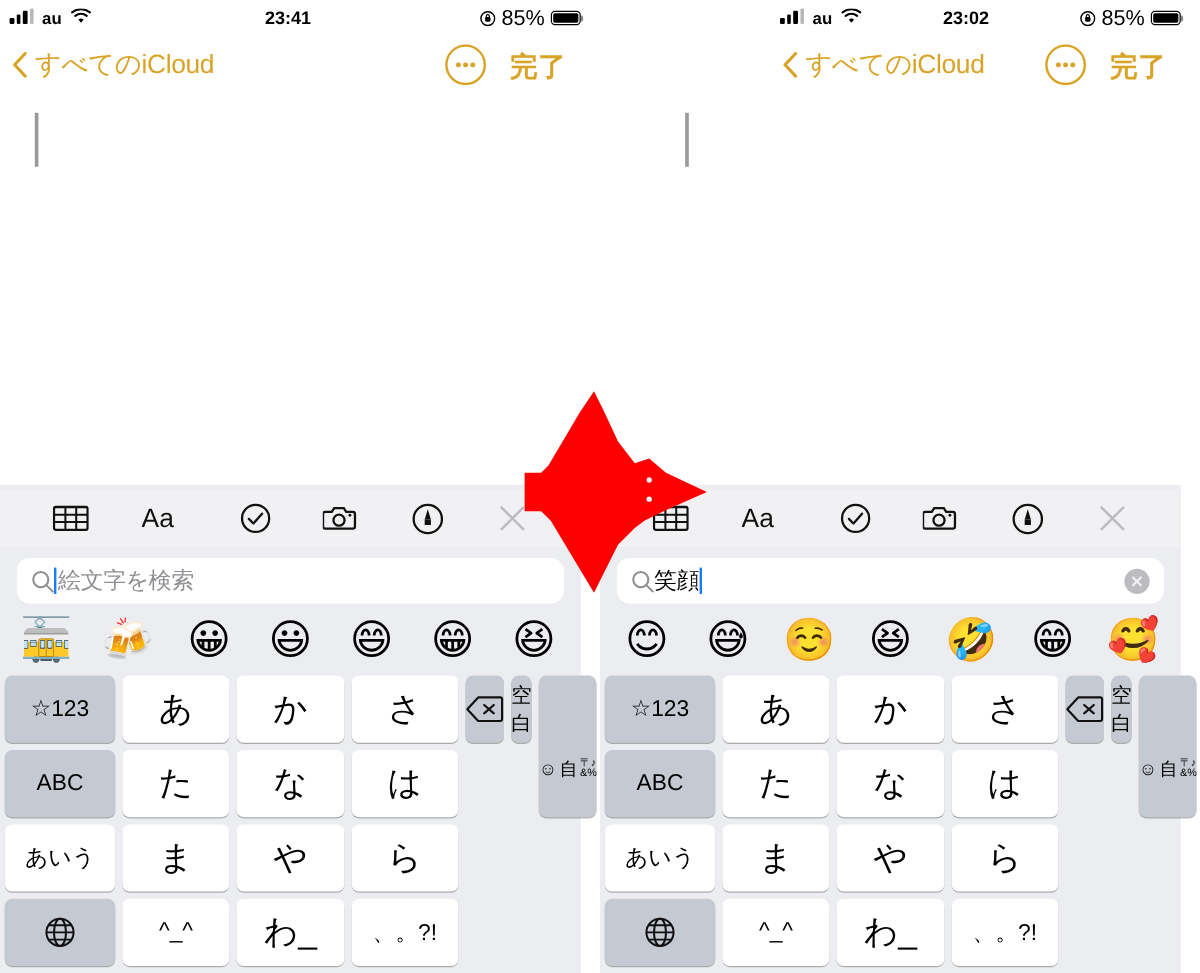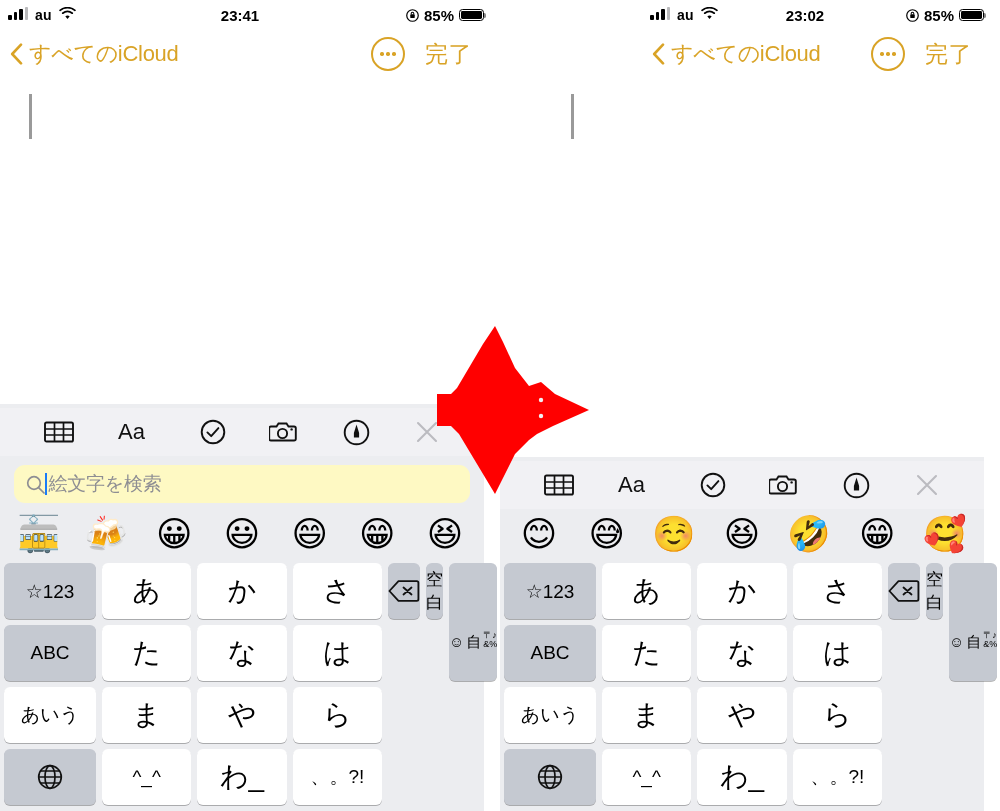--- a/index.html
+++ b/index.html
@@ -76,21 +76,21 @@
   .panel.right .sb-center { left: 110px; }
   .sb-right {
     margin-left: auto;
     display: flex;
     align-items: center;
     gap: 5px;
     position: relative;
     z-index: 2;
   }
   .rotlock { width: 13px; height: 13px; display:block; }
-  .batt-pct { font-size: 15px; font-weight: bold; }
+  .batt-pct { font-size: 18px; font-weight: normal; }
   .battery {
     width: 25px; height: 12.5px;
     border: 1.6px solid #000;
     border-radius: 3.5px;
     position: relative;
     box-sizing: border-box;
     padding: 1.4px;
   }
   .battery::after {
     content: "";
@@ -127,22 +127,23 @@
     width: 13px; height: 22px; display:block;
   }
   .nav-back-label {
     font-size: 22px;
     color: #D9A326;
     letter-spacing: -.3px;
   }
   .nav-right {
     margin-left: auto;
     display: flex;
-    align-items: center;
+    align-items: flex-end;
     gap: 20px;
+    font-weight: bold;
   }
   .more-circle {
     width: 30px; height: 30px;
     border: 2px solid #D9A326;
     border-radius: 50%;
     display: flex;
     align-items: center;
     justify-content: center;
     gap: 2.5px;
     cursor: pointer;
@@ -191,21 +192,21 @@
     padding: 0 22px;
     background: #F1F1F4;
   }
   .tb-icon { cursor: pointer; display:block; }
 
   .search-row {
     padding: 9px 14px 6px 14px;
   }
   .search-field {
     height: 38px;
-    background: #fef9c3;
+    background: #ffffff;
     border-radius: 11px;
     display: flex;
     align-items: center;
     padding: 0 12px;
   }
   .mag { width: 19px; height: 19px; display:block; flex: 0 0 auto; }
   .search-text {
     font-size: 19px;
     color: #8E8E93;
     letter-spacing: -.2px;
@@ -570,20 +571,35 @@
         <svg class="tb-icon" width="27" height="27" viewBox="0 0 27 27">
           <circle cx="13.5" cy="13.5" r="11.8" fill="none" stroke="#111" stroke-width="1.9"></circle>
           <path d="M13.5 5.4l2.6 8.5h-5.2z" fill="#111"></path>
           <path d="M10.9 13.9h5.2v4.6h-5.2z" fill="#111"></path>
         </svg>
         <svg class="tb-icon" width="26" height="26" viewBox="0 0 26 26">
           <path d="M4 4l18 18M22 4L4 22" stroke="#BBBBC0" stroke-width="2.1" stroke-linecap="round"></path>
         </svg>
       </div>
 
+      <div class="search-row">
+        <div class="search-field">
+          <svg class="mag" viewBox="0 0 19 19">
+            <circle cx="8" cy="8" r="6.3" fill="none" stroke="#8E8E93" stroke-width="1.7"></circle>
+            <path d="M12.6 12.6L18 18" stroke="#8E8E93" stroke-width="1.7" stroke-linecap="round"></path>
+          </svg>
+          <span class="search-text filled">笑顔</span>
+          <span class="text-caret"></span>
+          <span class="clear-btn">
+            <svg width="13" height="13" viewBox="0 0 13 13">
+              <path d="M3.3 3.3l6.4 6.4M9.7 3.3l-6.4 6.4" stroke="#F2F2F4" stroke-width="1.9" stroke-linecap="round"></path>
+            </svg>
+          </span>
+        </div>
+      </div>
 
       <div class="emoji-row">
         <span class="emoji-cell">😊</span>
         <span class="emoji-cell">😅</span>
         <span class="emoji-cell">☺️</span>
         <span class="emoji-cell">😆</span>
         <span class="emoji-cell">🤣</span>
         <span class="emoji-cell">😁</span>
         <span class="emoji-cell">🥰</span>
       </div>

